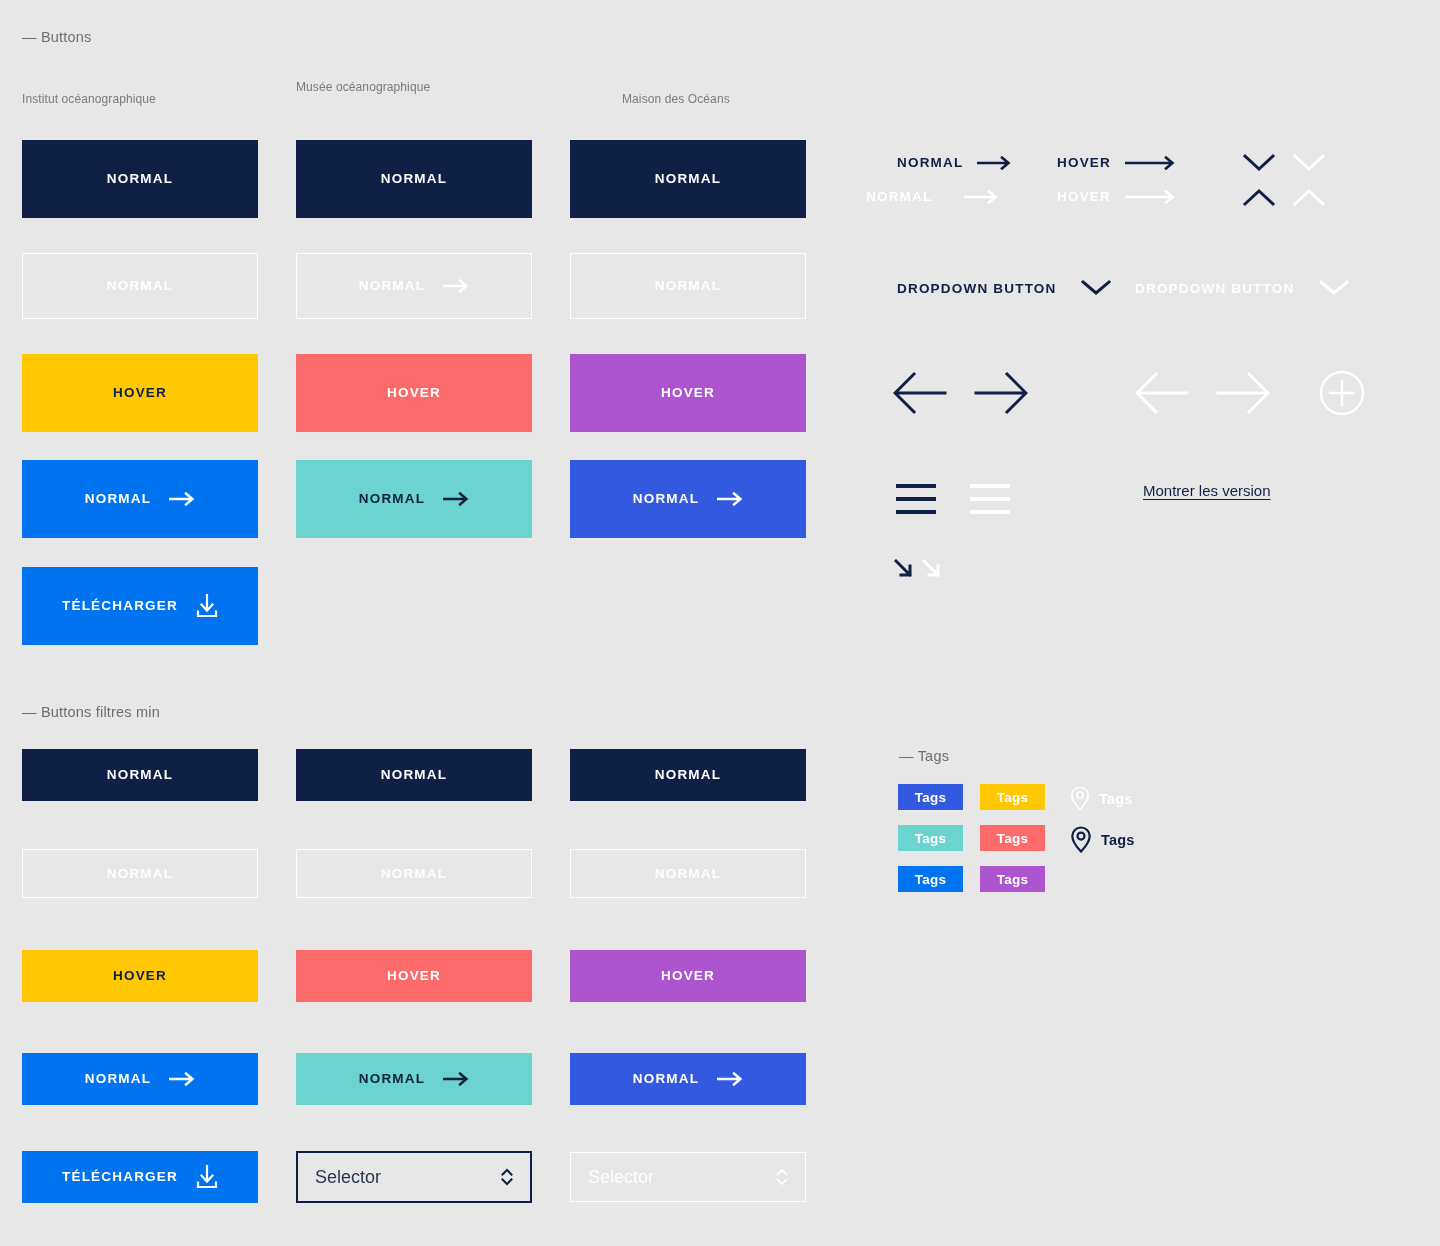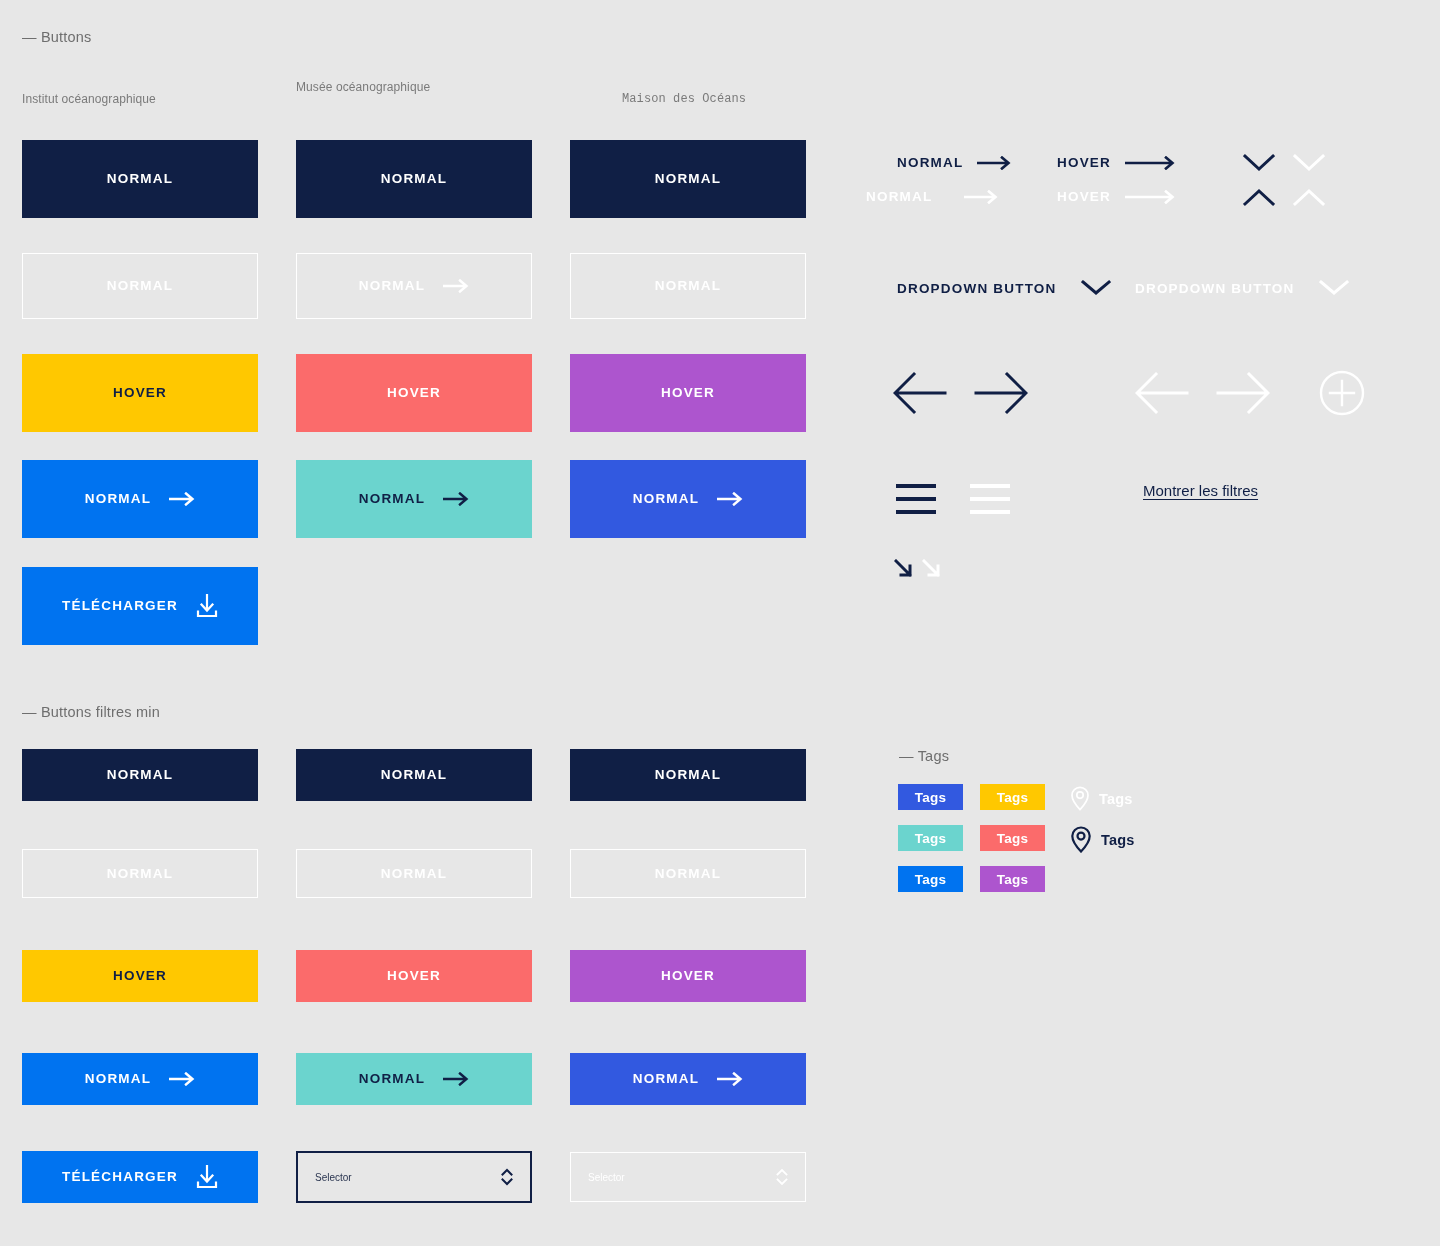--- a/index.html
+++ b/index.html
@@ -108,39 +108,39 @@
   .pintag.light { color: #ffffff; }
   .pintag.dark  { color: #101f45; }
 
   
   .selector {
     position: absolute;
     display: flex;
     align-items: center;
     justify-content: space-between;
     padding: 0 17px;
-    font-size: 10px;
+    font-size: 18px;
     cursor: pointer;
     background: transparent;
   }
   .selector.dark  { border: 2px solid #101f45; color: #2b3651; }
   .selector.light { border: 1px solid #ffffff; color: #ffffff; }
 </style>
 </head>
 <body>
 
 <div class="page">
 
   <div class="section-label" style="left:22px; top:29px;">— Buttons</div>
   <div class="section-label" style="left:22px; top:704px;">— Buttons filtres min</div>
   <div class="section-label" style="left:899px; top:748px;">— Tags</div>
 
   <div class="col-title" style="left:22px; top:92px;">Institut océanographique</div>
   <div class="col-title" style="left:296px; top:80px;">Musée océanographique</div>
-  <div class="col-title" style="left:622px; top:92px;font-family:Liberation Mono, monospace;">Maison des Océans</div>
+  <div class="col-title" style="left:622px; top:92px;">Maison des Océans</div>
 
   <div class="btn navy" style="left:22px; top:140px; width:236px; height:78px;">
     <span class="lbl">NORMAL</span>
   </div>
   <div class="btn outline" style="left:22px; top:253px; width:236px; height:66px;">
     <span class="lbl">NORMAL</span>
   </div>
   <div class="btn yellow" style="left:22px; top:354px; width:236px; height:78px;">
     <span class="lbl">HOVER</span>
   </div>
@@ -384,21 +384,21 @@
     <svg width="40" height="32" viewBox="0 0 40 32" fill="none">
       <path d="M0 3h40M0 16h40M0 29h40" stroke="#101f45" stroke-width="4"></path>
     </svg>
   </div>
   <div class="iconbtn" style="left:970px; top:483px;">
     <svg width="40" height="32" viewBox="0 0 40 32" fill="none">
       <path d="M0 3h40M0 16h40M0 29h40" stroke="#fff" stroke-width="4"></path>
     </svg>
   </div>
 
-  <div class="filters-link" style="left:1143px; top:482px;">Montrer les filtres</div>
+  <div class="filters-link" style="left:1143px; top:482px;">Montrer les version</div>
 
   <div class="iconbtn" style="left:894px; top:559px;">
     <svg width="18" height="18" viewBox="0 0 18 18" fill="none">
       <path d="M2 2l14 14M16 7v9H7" stroke="#101f45" stroke-width="3" stroke-linecap="square"></path>
     </svg>
   </div>
   <div class="iconbtn" style="left:922px; top:559px;">
     <svg width="18" height="18" viewBox="0 0 18 18" fill="none">
       <path d="M2 2l14 14M16 7v9H7" stroke="#fff" stroke-width="3" stroke-linecap="square"></path>
     </svg>

